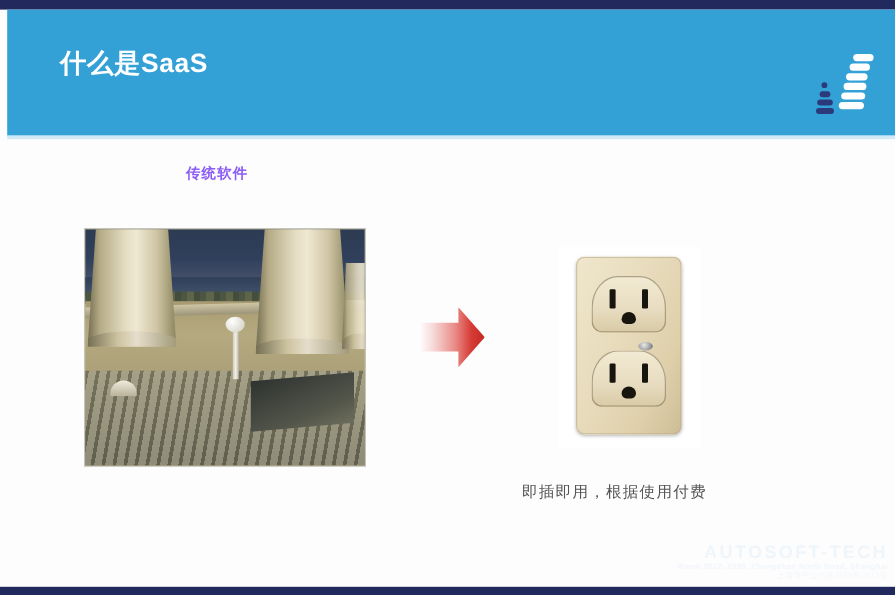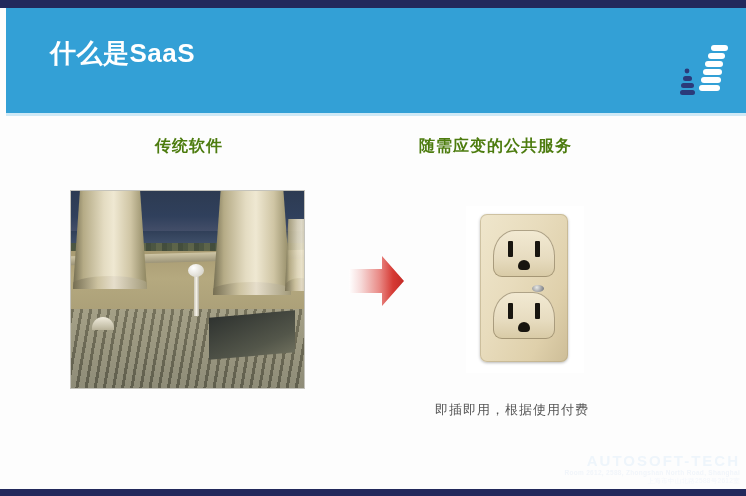--- a/index.html
+++ b/index.html
@@ -46,42 +46,42 @@
   }
   .header-band-underline {
     position: absolute;
     left: 6px; top: 113px;
     width: 740px; height: 3px;
     background: #cfe9f6;
   }
   .slide-title {
     position: absolute;
     left: 44px; top: 28px;
-    font-size: 26px;
+    font-size: 22px;
     font-weight: bold;
     color: #ffffff;
     letter-spacing: 0.5px;
     line-height: 34px;
     white-space: nowrap;
   }
 
   
   .logo {
     position: absolute;
     left: 674px; top: 36px;
     width: 58px; height: 56px;
   }
 
   
   .col-heading {
     position: absolute;
     font-family: Liberation Sans, sans-serif;
-    font-size: 16px;
+    font-size: 12px;
     font-weight: bold;
-    color: #4d7c0f;
+    color: #8b5cf6;
     white-space: nowrap;
     letter-spacing: 1px;
   }
   .heading-left  { left: 155px; top: 136px; }
   .heading-right { left: 419px; top: 136px; }
 
   .col-caption {
     position: absolute;
     font-family: "DejaVu Serif", "Liberation Serif", serif;
     font-size: 13px;
@@ -279,21 +279,20 @@
         <circle cx="7" cy="27" r="2.4"></circle>
         <rect x="3" y="32" width="9" height="5" rx="2.5"></rect>
         <rect x="1" y="39" width="13" height="5" rx="2.5"></rect>
         <rect x="0" y="46" width="15" height="5" rx="2.5"></rect>
       </g>
     </svg>
   </div>
   <div class="header-band-underline"></div>
 
   <div class="col-heading heading-left">传统软件</div>
-  <div class="col-heading heading-right">随需应变的公共服务</div>
 
   <div class="photo-plant">
     <div class="plant-sky"></div>
     <div class="plant-water"></div>
     <div class="plant-tree-line"></div>
     <div class="plant-ground"></div>
     <div class="plant-road"></div>
     <div class="plant-yard"></div>
     <div class="plant-dark-bldg"></div>
     <div class="tower tower-1"></div>

